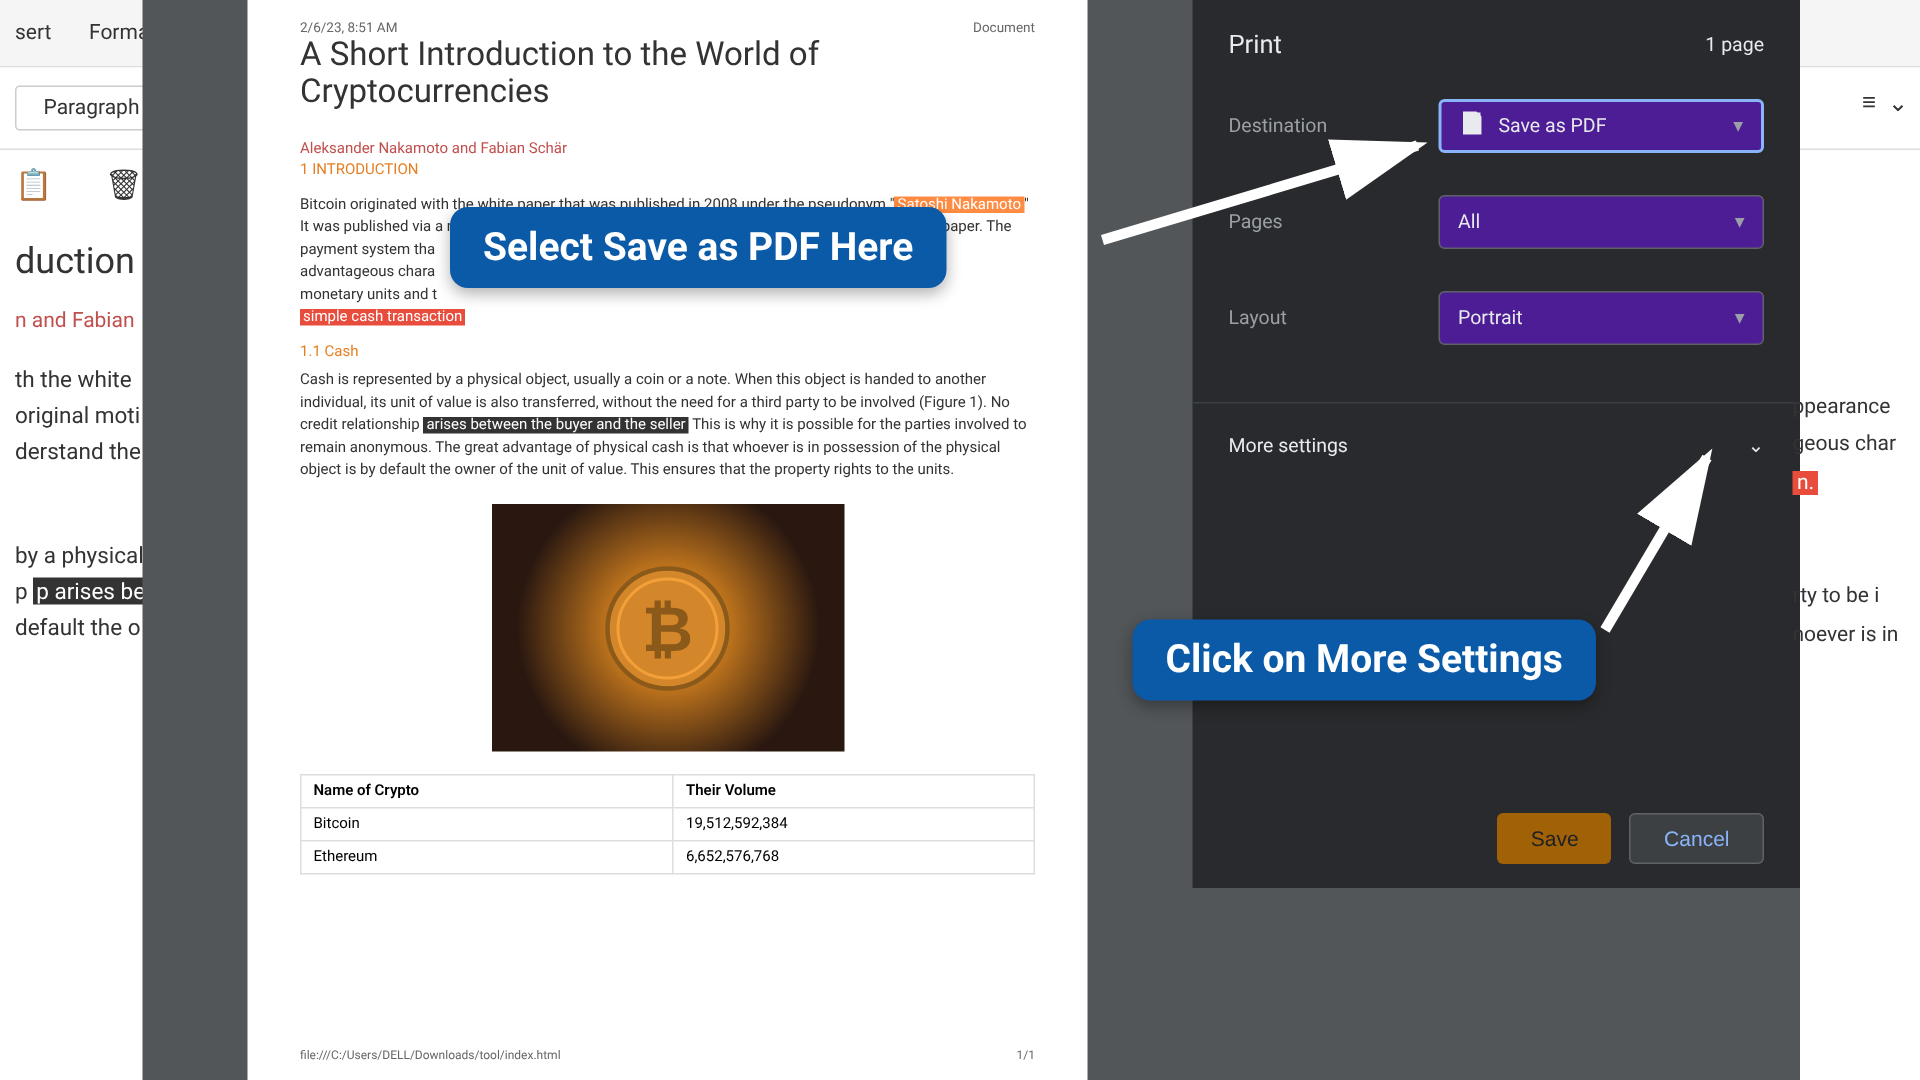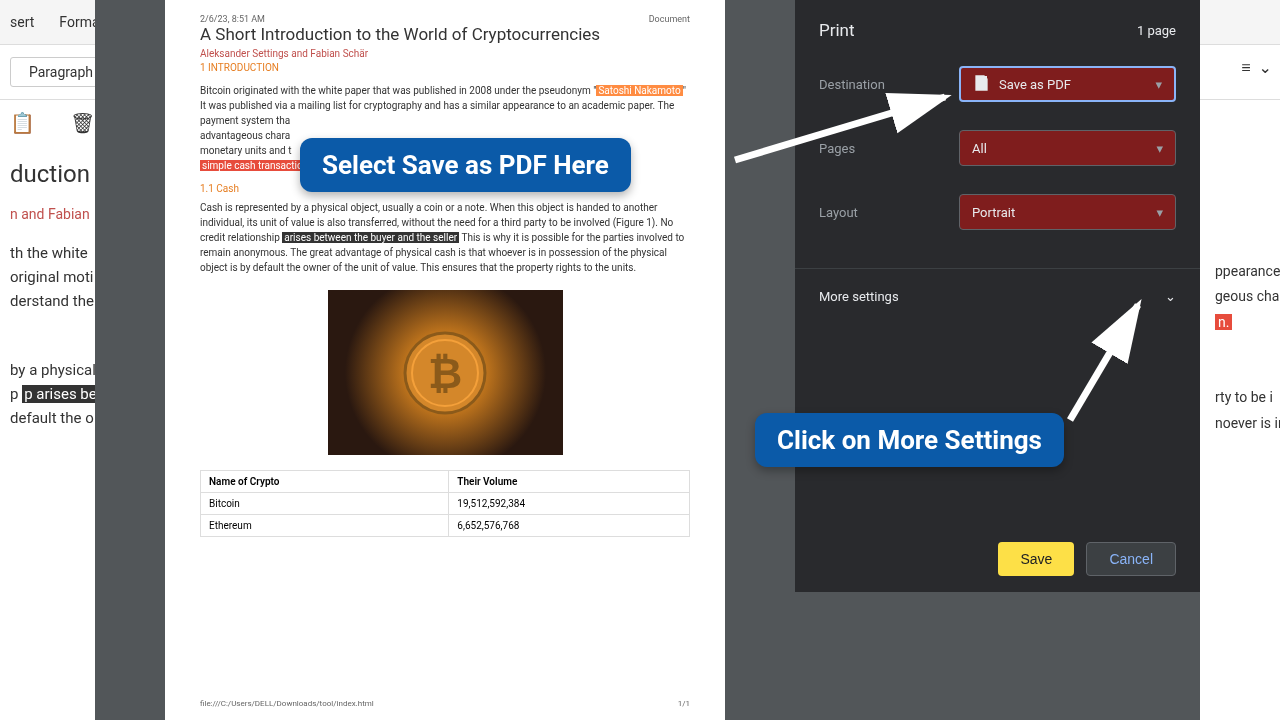--- a/index.html
+++ b/index.html
@@ -131,24 +131,24 @@
     }
     
     .doc-header {
       display: flex;
       justify-content: space-between;
       font-size: 9px;
       color: #666;
     }
     
     .doc-page h2 {
-      font-size: 17px;
+      font-size: 22px;
       font-weight: 400;
       color: #333;
-      margin-bottom: 4px;
+      margin-bottom: 20px;
     }
     
     .doc-page .authors {
       font-size: 10px;
       color: #c0504d;
       margin-bottom: 3px;
     }
     
     .doc-page .section {
       font-size: 10px;
@@ -273,21 +273,21 @@
     
     .option-label {
       width: 140px;
       font-size: 13px;
       color: #9aa0a6;
     }
     
     .dropdown {
       flex: 1;
       height: 36px;
-      background: #7f1d1d;
+      background: #4c1d95;
       border: 1px solid #5f6368;
       border-radius: 4px;
       display: flex;
       align-items: center;
       padding: 0 12px;
       font-size: 13px;
       color: #e8eaed;
       position: relative;
     }
     
@@ -325,21 +325,21 @@
     
     .btn {
       padding: 8px 22px;
       border-radius: 4px;
       font-size: 14px;
       border: none;
       cursor: pointer;
     }
     
     .btn-primary {
-      background: #fde047;
+      background: #a16207;
       color: #202124;
     }
     
     .btn-secondary {
       background: #3c4043;
       color: #8ab4f8;
       border: 1px solid #5f6368;
     }
     
     
@@ -388,21 +388,21 @@
     .right-bg-doc {
       position: absolute;
       right: 0;
       top: 260px;
       width: 85px;
       font-size: 14px;
       line-height: 1.6;
       color: #333;
       z-index: 1;
     }
-    .right-bg-doc span{ display:block; margin-bottom:3px; overflow:hidden;white-space:nowrap;margin-left:20px;}
+    .right-bg-doc span{ display:block; margin-bottom:3px; overflow:hidden;white-space:nowrap;}
     
     .right-ribbon-icons {
       position: absolute;
       right: 8px;
       top: 58px;
       display: flex;
       gap: 8px;
       align-items: center;
       font-size: 16px;
       color: #333;
@@ -455,21 +455,21 @@
 
 <div class="print-overlay">
 
   <div class="preview-area">
     <div class="doc-page">
       <div class="doc-header">
         <span>2/6/23, 8:51 AM</span>
         <span>Document</span>
       </div>
       <h2>A Short Introduction to the World of Cryptocurrencies</h2>
-      <div class="authors">Aleksander Settings and Fabian Schär</div>
+      <div class="authors">Aleksander Nakamoto and Fabian Schär</div>
       <div class="section">1 INTRODUCTION</div>
 
       <div class="body-text">
         <span>Bitcoin originated with the white paper that was published in 2008 under the pseudonym "</span><span class="hl-orange">Satoshi Nakamoto</span><span>" It was published via a mailing list for cryptography and has a similar appearance to an academic paper. The</span><br>
         <span>payment system tha</span><br>
         <span>advantageous chara</span><br>
         <span>monetary units and t</span><br>
         <span class="hl-red">simple cash transaction</span>
       </div>
 

